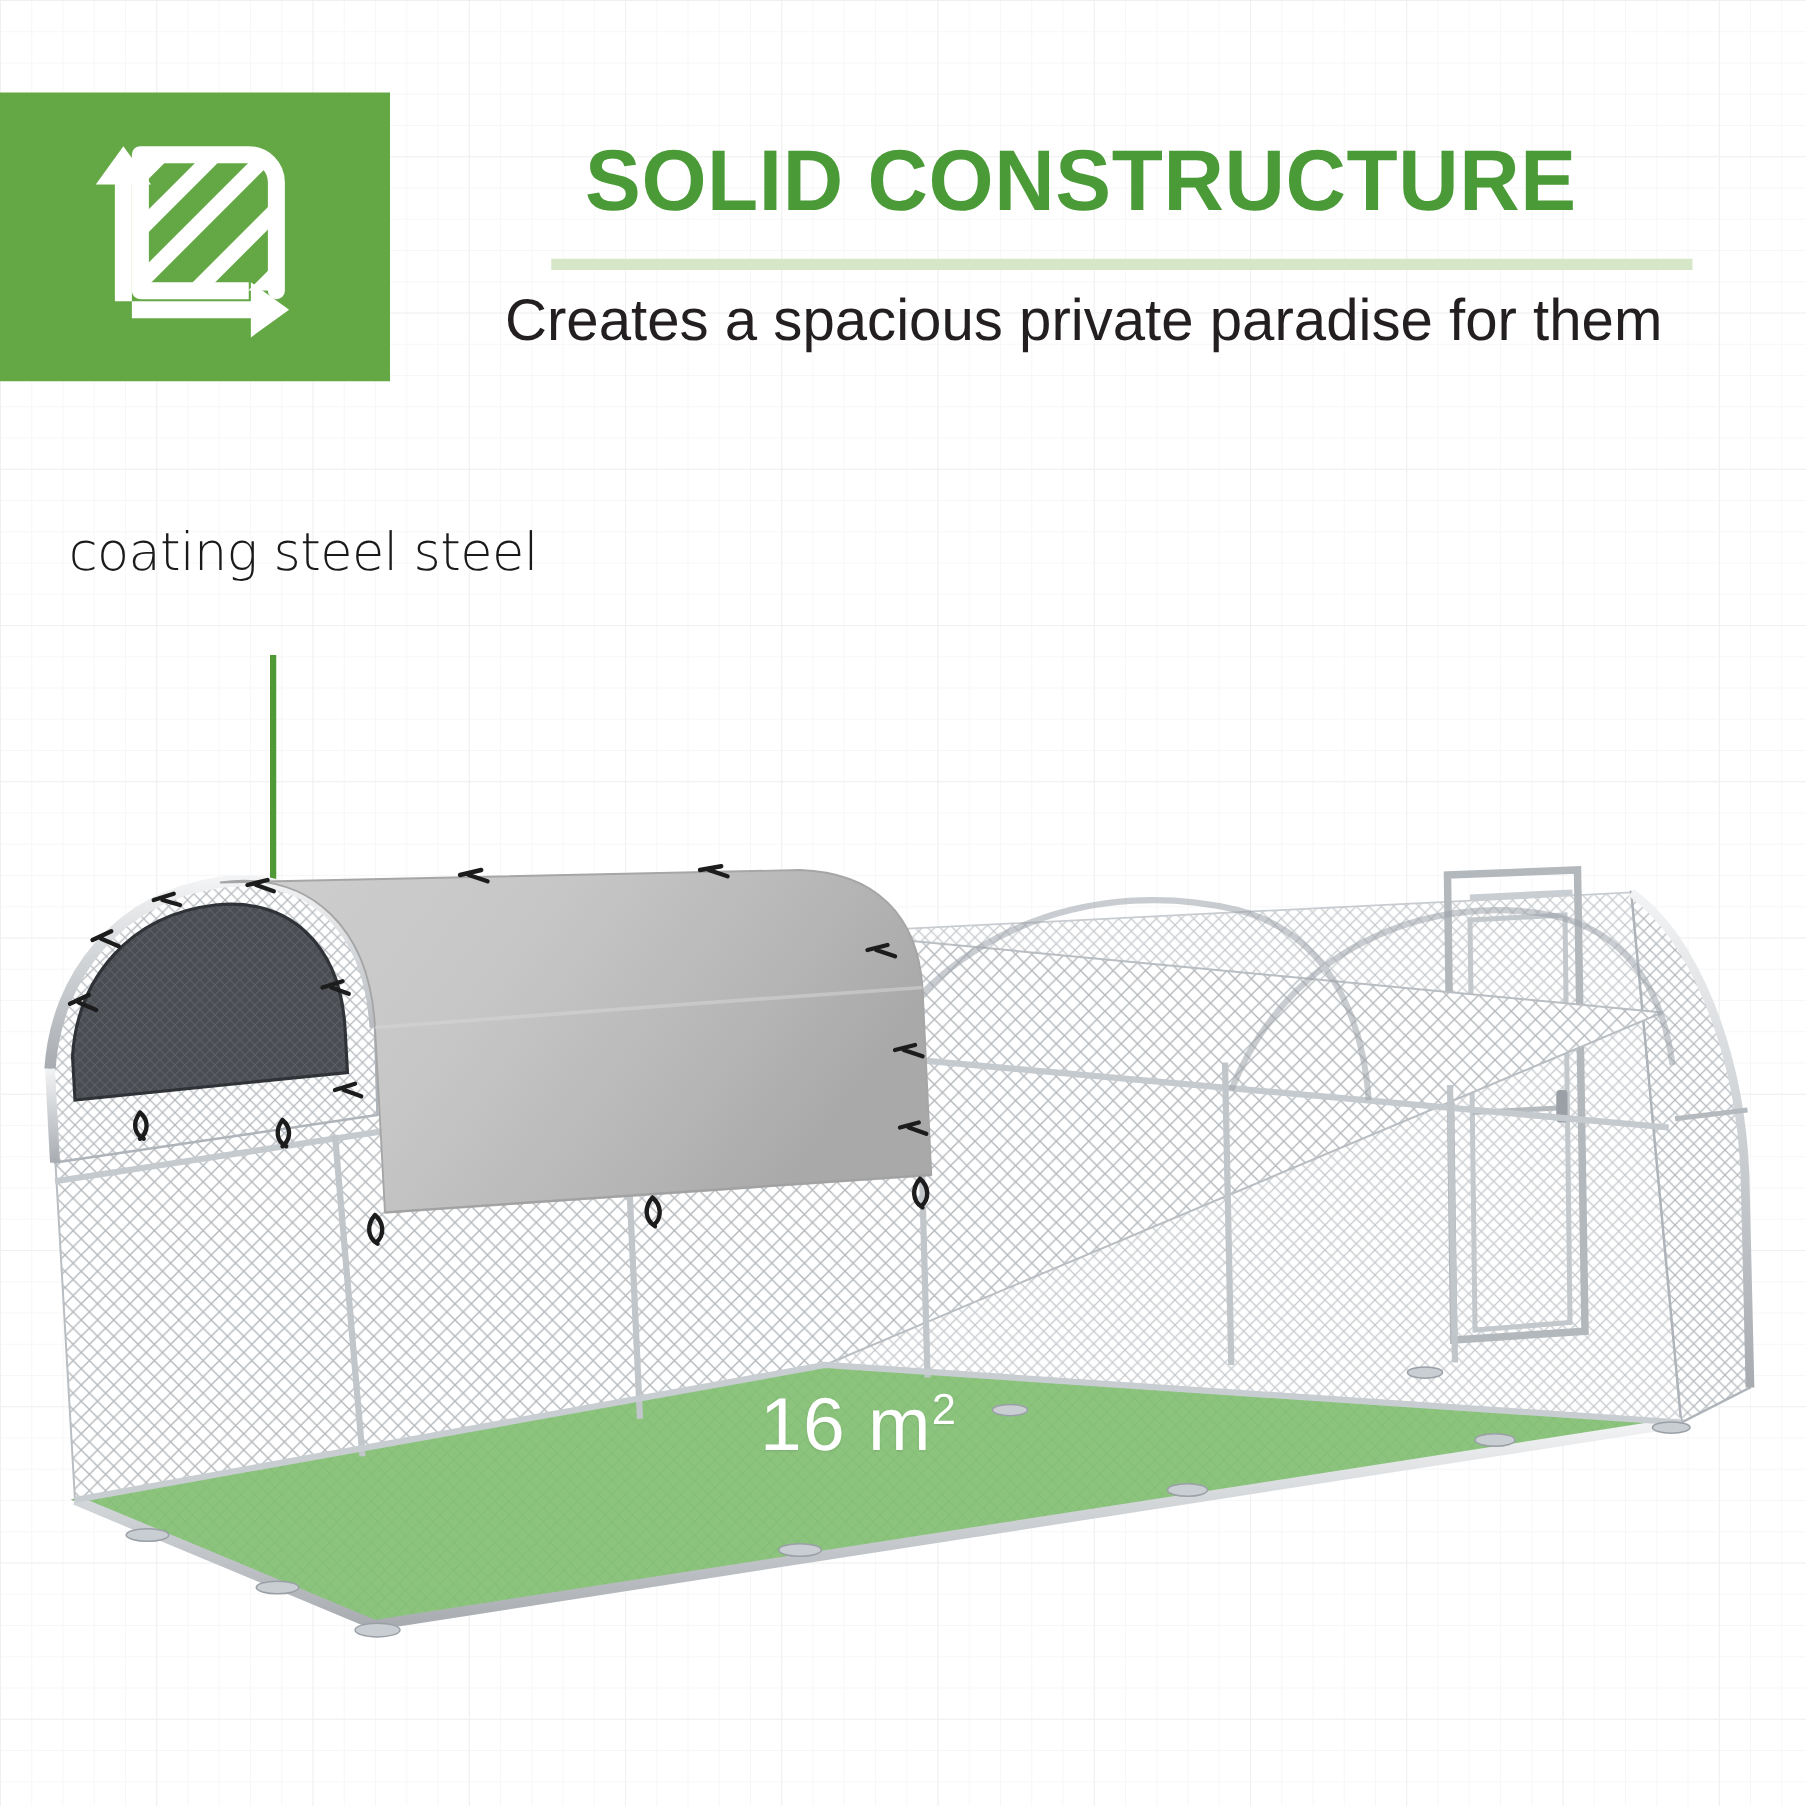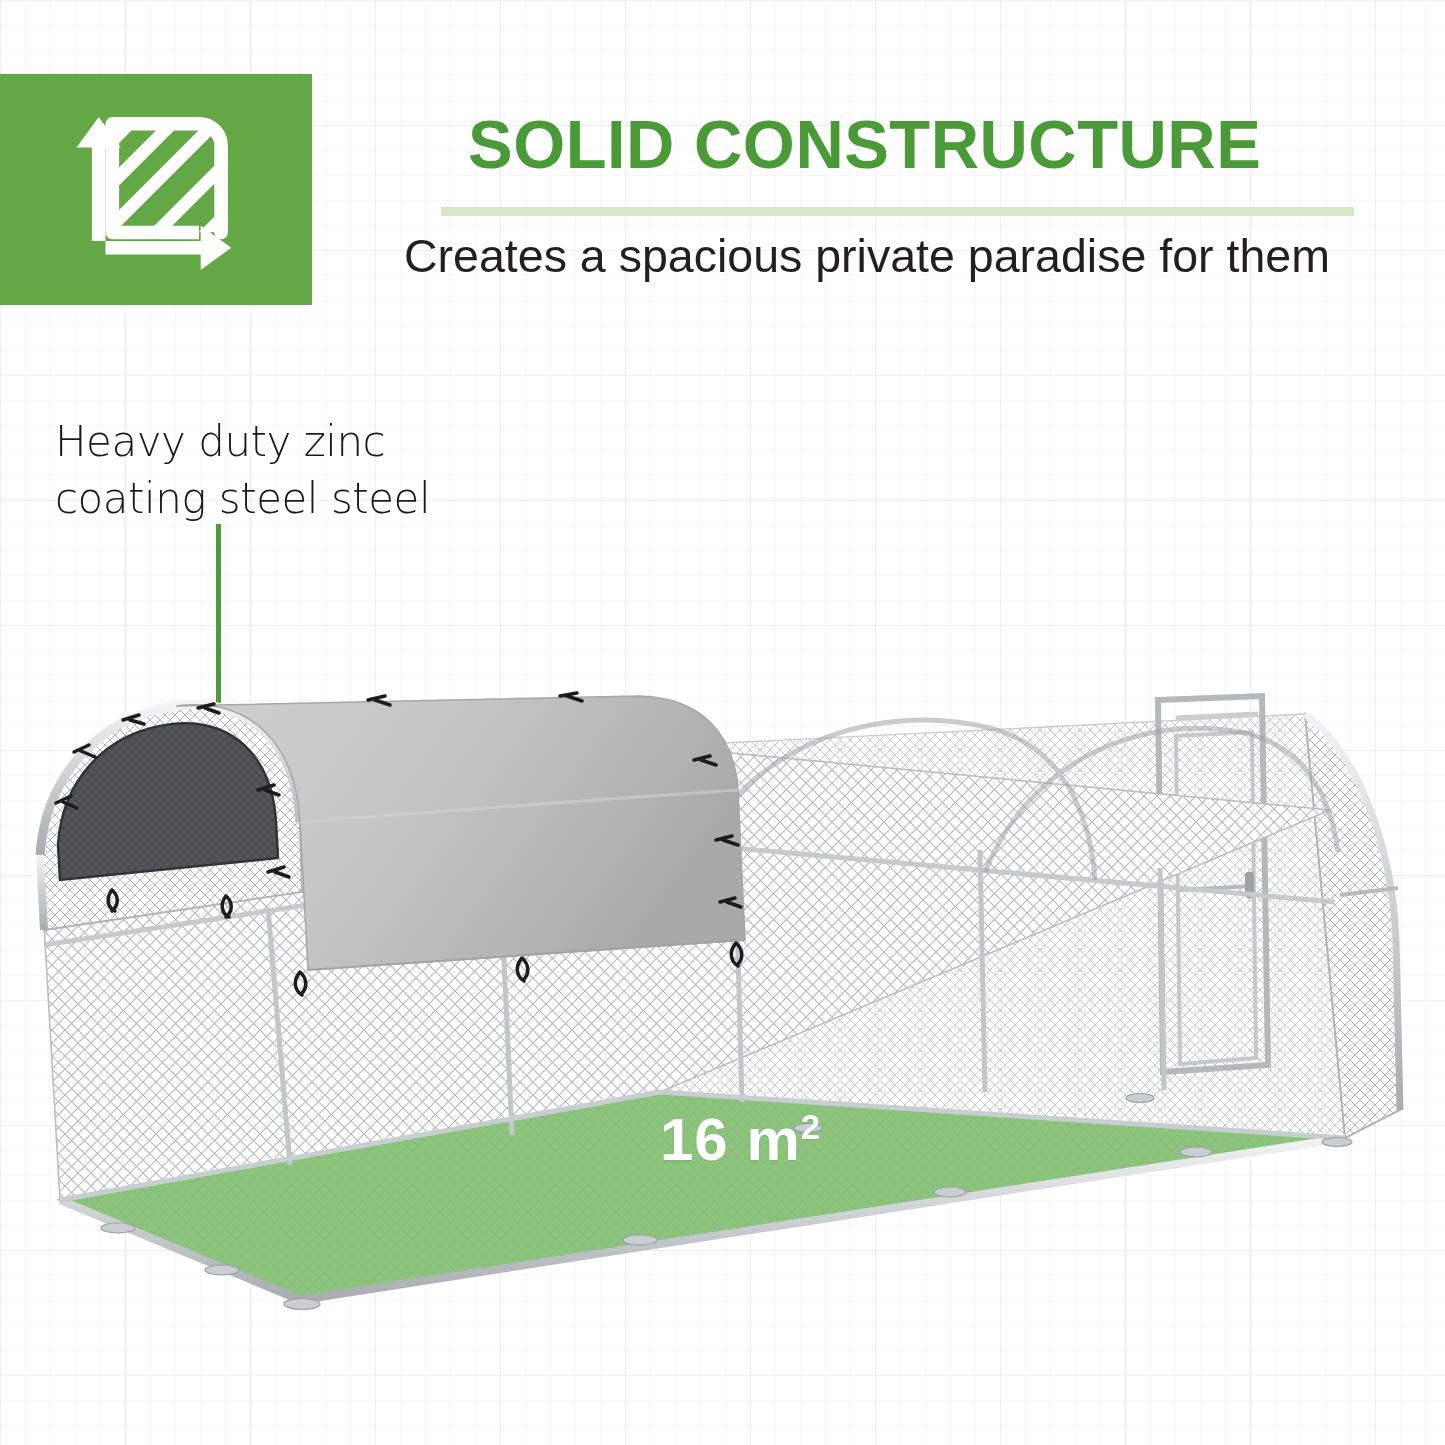--- a/index.html
+++ b/index.html
@@ -58,22 +58,22 @@
     border:5px solid #4f9a36;border-radius:50%;
     background:rgba(245,245,245,.92);box-sizing:border-box;
   }
   
   #product-illustration{
     position:absolute;left:0;top:640px;width:1445px;height:700px;
   }
   #product-illustration svg{width:100%;height:100%;display:block;}
   
   #area-label{
-    position:absolute;left:660px;top:1110px;
-    color:#ffffff;font-size:60px;font-weight:bold;line-height:1;
+    position:absolute;left:608px;top:1110px;
+    color:#ffffff;font-size:60px;font-weight:normal;line-height:1;
     font-family:"Liberation Sans",sans-serif;letter-spacing:1px;
     text-shadow:0 1px 2px rgba(0,0,0,.10);
     white-space:nowrap;pointer-events:none;
   }
   #area-label sup{font-size:.58em;vertical-align:super;}
 </style>
 </head>
 <body>
 
 <div id="grid-bg"></div>
@@ -105,21 +105,20 @@
     <path d="M40 168 H162" stroke="#ffffff" stroke-width="16" stroke-linecap="butt" fill="none"></path>
     <path d="M188 168 L152 194 V142 Z" fill="#ffffff"></path>
   </svg>
 </div>
 
 <div id="page-title">SOLID CONSTRUCTURE</div>
 <div id="title-divider"></div>
 <div id="page-subtitle">Creates a spacious private paradise for them</div>
 
 <div id="callout-text">
-  <div>Heavy duty zinc</div>
   <div>coating steel steel</div>
 </div>
 <div id="callout-line"></div>
 <div id="callout-marker"></div>
 
 <div id="product-illustration">
 <svg viewBox="0 0 1445 700" xmlns="http://www.w3.org/2000/svg" aria-hidden="true">
   <defs>
 
     <pattern id="meshSide" width="13" height="13" patternUnits="userSpaceOnUse">

